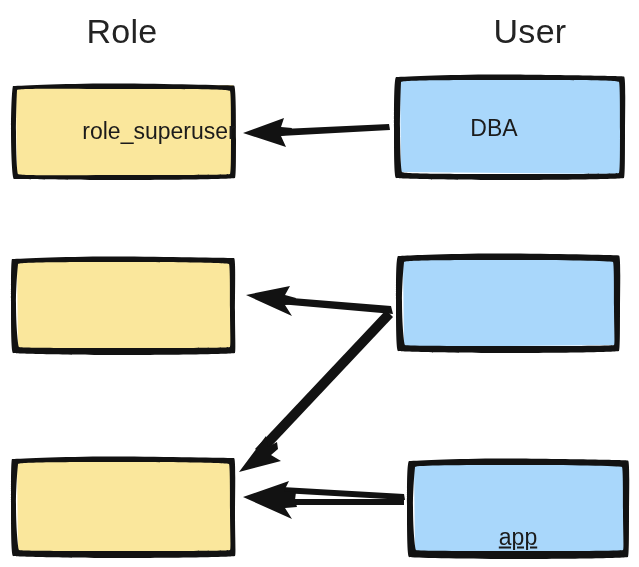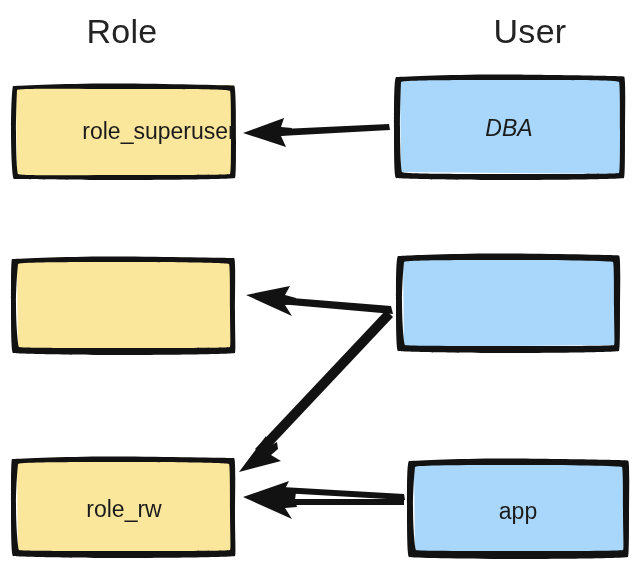--- a/index.html
+++ b/index.html
@@ -141,17 +141,16 @@
       <path d="M404,494 L405,500 L282,493 L282,487 Z" fill="#121212"></path>
       <path d="M404,499 L404,505 L283,505 L283,499 Z" fill="#121212"></path>
       <path d="M243,497 L289,481 L284,491 L296,492 L295,500 L297,507 L285,508 L292,519 Z" fill="#121212"></path>
     </g>
   </svg>
 
   <div class="col-header" style="left:122px; top:12px;">Role</div>
   <div class="col-header" style="left:530px; top:12px;">User</div>
 
   <div class="node-label" style="left:124px; top:131px;margin-left:35px;">role_superuser</div>
-  <div class="node-label" style="left:509px; top:128px;font-style:italic;">DBA</div>
-  <div class="node-label" style="left:124px; top:509px;">role_rw</div>
-  <div class="node-label" style="left:518px; top:511px;">app</div>
+  <div class="node-label" style="left:494px; top:128px;">DBA</div>
+  <div class="node-label" style="left:518px; top:537px;text-decoration:underline;">app</div>
 
 </div>
 
 </body></html>

